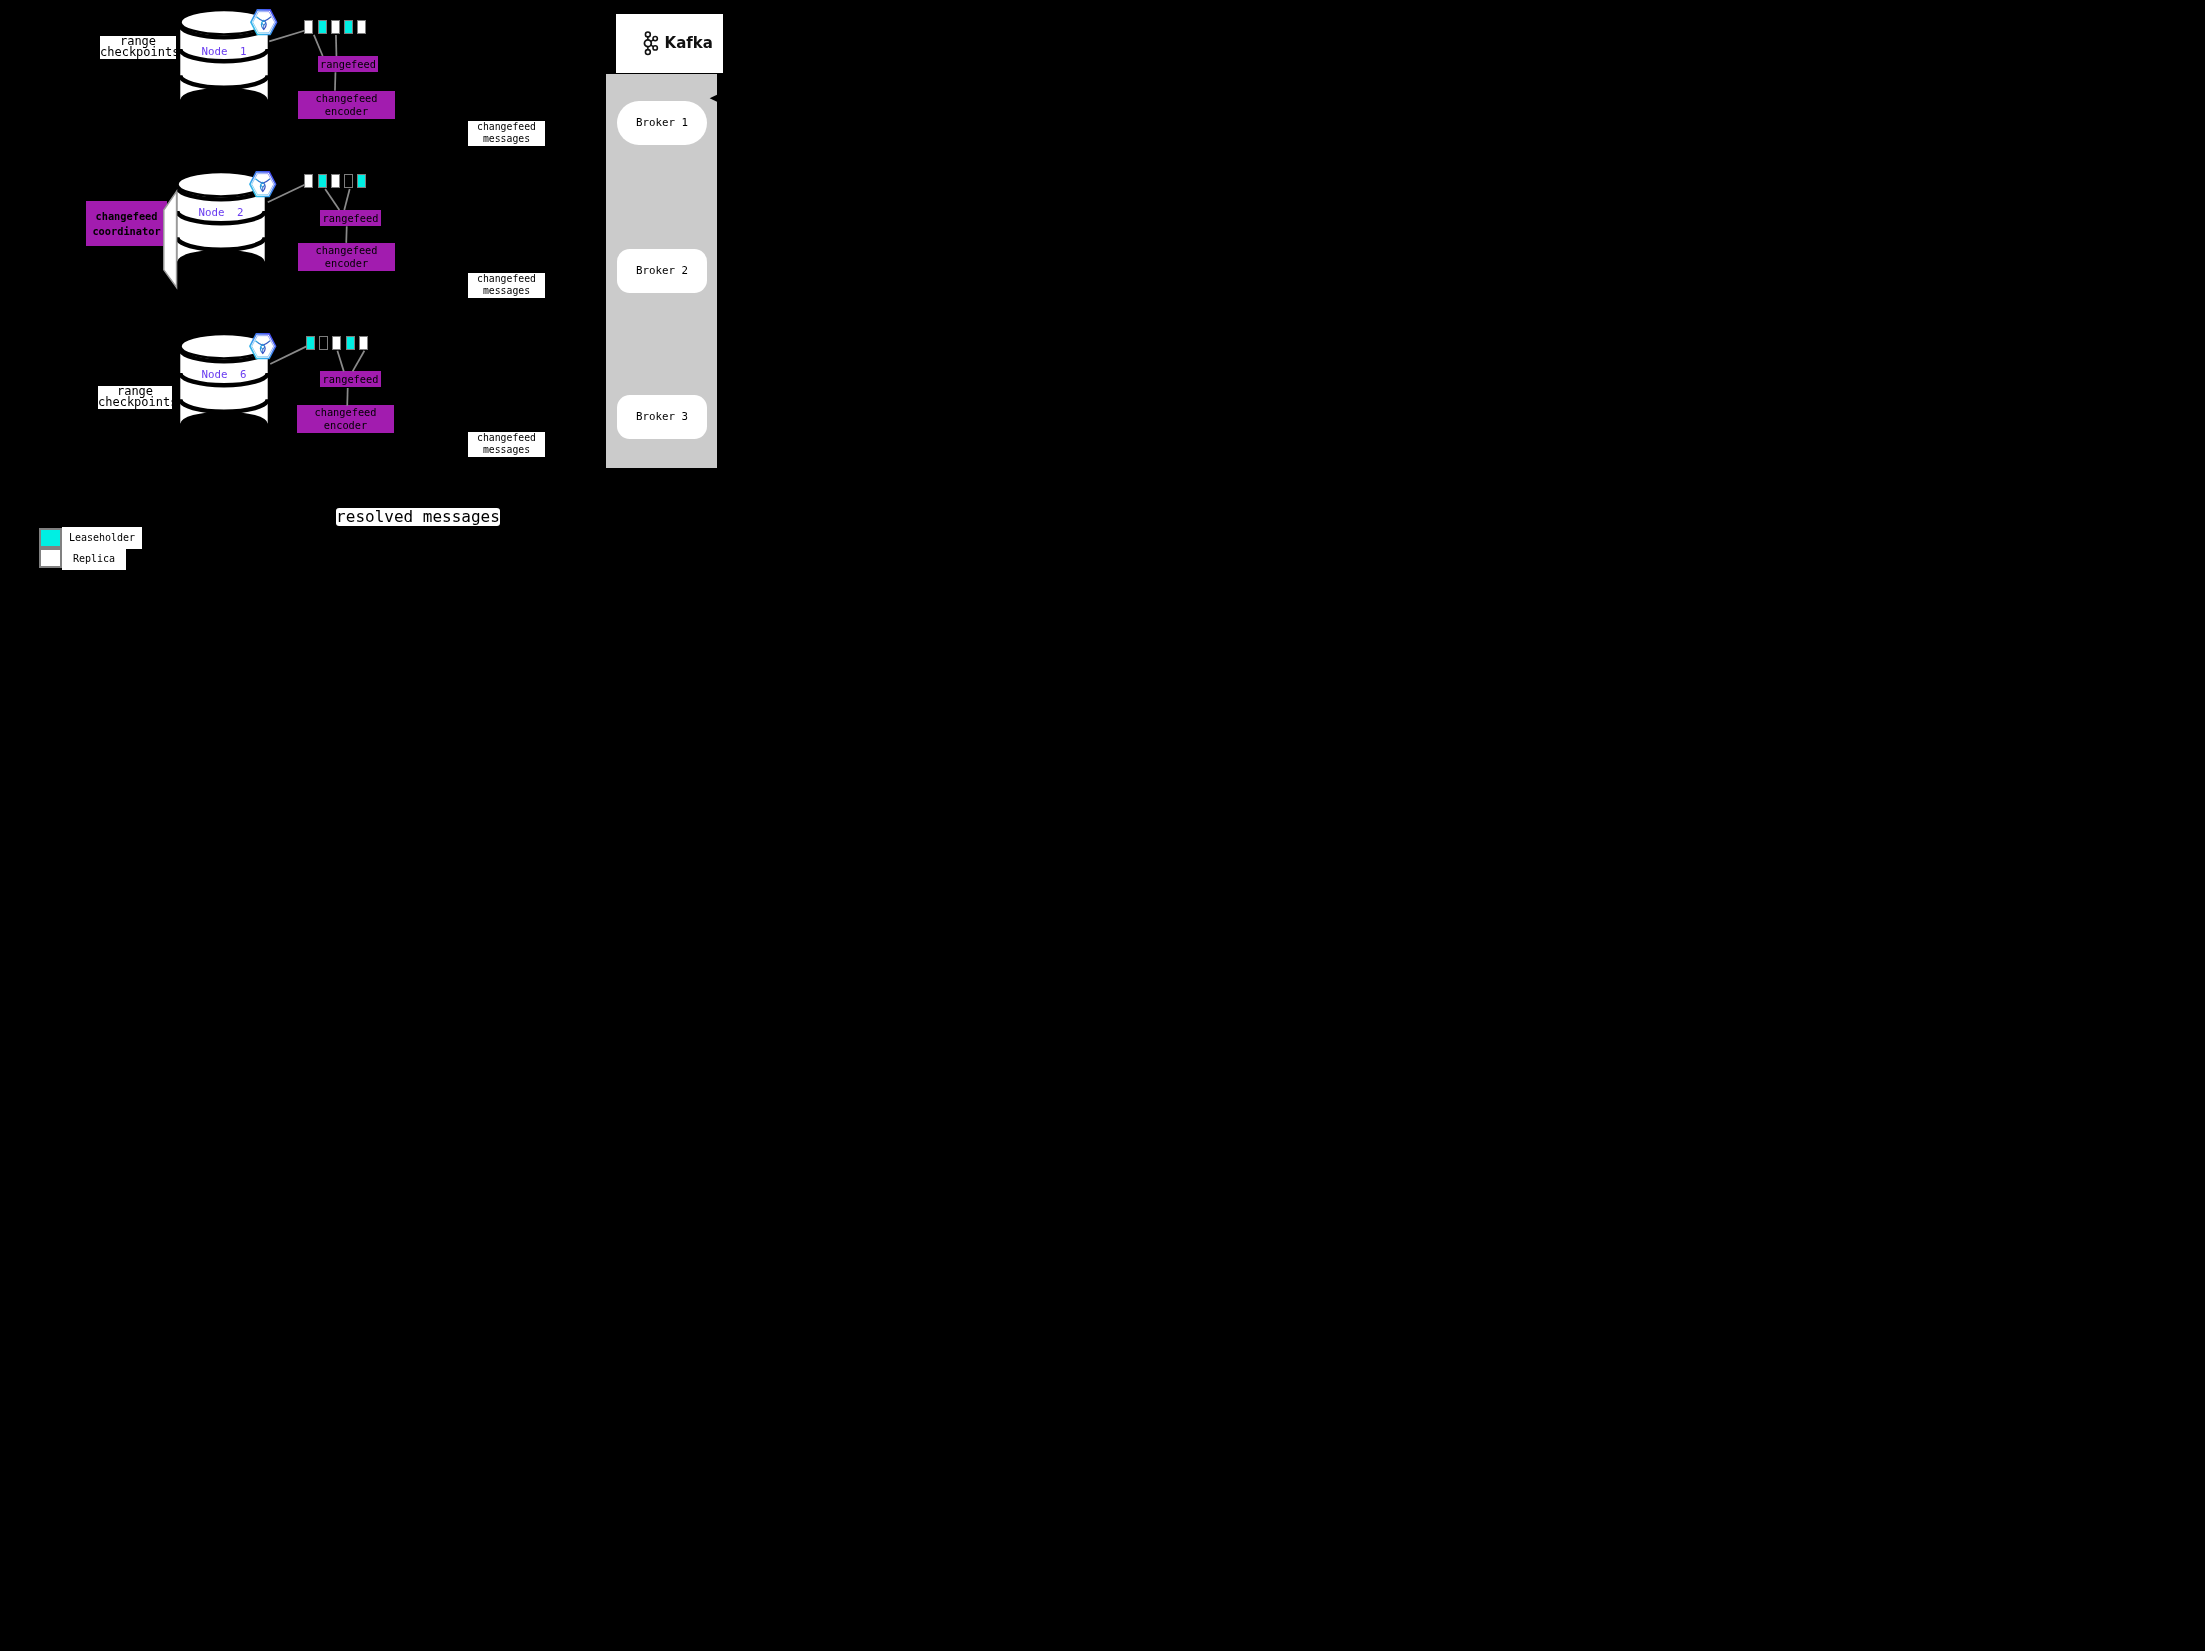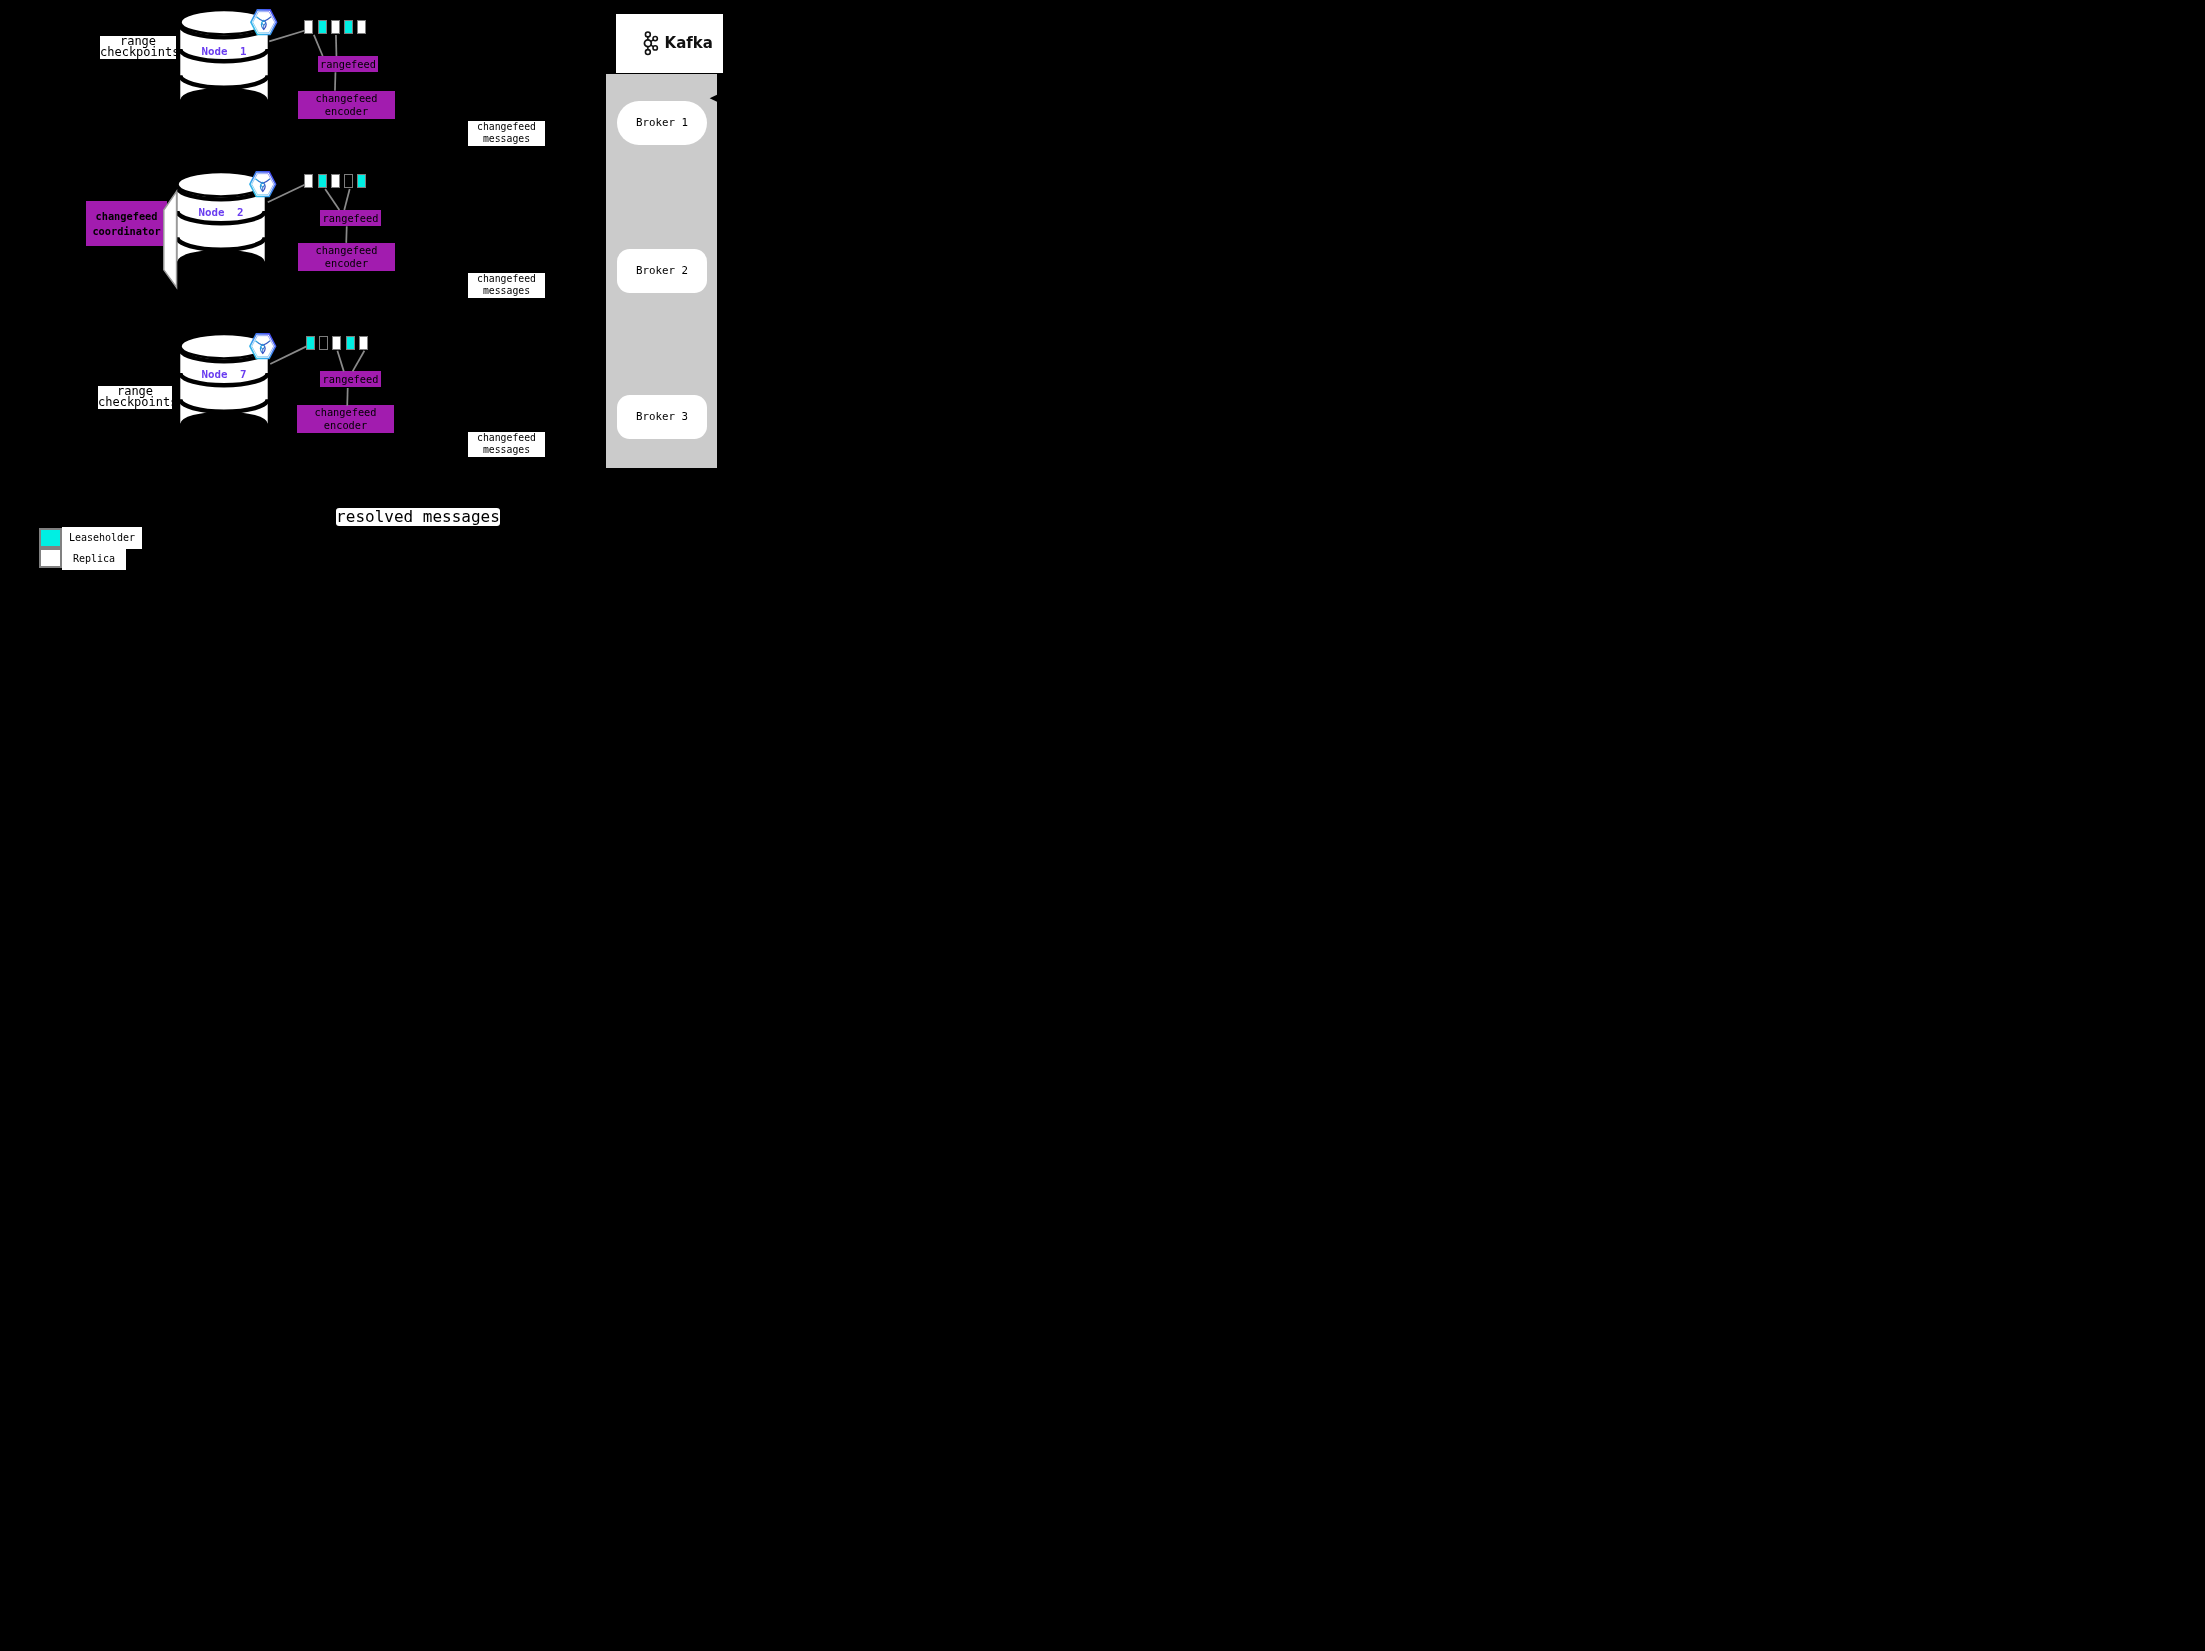--- a/index.html
+++ b/index.html
@@ -2,21 +2,21 @@
 <html style="font-size:7.8px"><head>
 <meta charset="utf-8">
 <style>
   html,body{margin:0;padding:0;background:#000;}
   #canvas{position:relative;width:769px;height:576px;background:#000;overflow:hidden;
           font-family:"DejaVu Sans Mono","Liberation Mono",monospace;}
   .abs{position:absolute;}
   .whitebox{background:#fff;color:#000;text-align:center;}
   .graybox{background:#a21caf;color:#000;text-align:center;}
   .multiline{white-space:pre-line;}
-  .node-title{font-weight:bold;font-size:10.8px;color:#6A3DF0;text-align:center;word-spacing:0.55em;z-index:4;}
+  .node-title{font-weight:normal;font-size:10.8px;color:#6A3DF0;text-align:center;word-spacing:0.55em;z-index:4;}
   .cylinder-svg{z-index:2;}
   .badge{z-index:5;}
   .square{position:absolute;width:9.3px;height:14.2px;border:1.5px solid #7d7d7d;box-sizing:border-box;z-index:3;}
   .rangefeed{width:60px;height:16px;line-height:16px;font-size:10.3px;z-index:3;}
   .encoder{width:97px;height:27.5px;font-size:10.3px;line-height:13.2px;padding-top:0.5px;z-index:3;}
   .messages{width:77px;height:24.5px;font-size:9.8px;line-height:12.3px;z-index:3;}
   .checkpoints{width:76px;height:22.6px;font-size:12px;line-height:11.3px;z-index:3;}
   .coordinator{width:81px;height:45px;font-size:10.3px;line-height:14.7px;font-weight:bold;
                display:flex;align-items:center;justify-content:center;z-index:3;}
   .pill{width:164px;height:17.6px;line-height:17.6px;font-size:16px;border-radius:3px;z-index:3;}
@@ -138,21 +138,21 @@
   <div class="abs whitebox checkpoints multiline" style="left:98px;top:386px;width:74px;">range
 checkpoints</div>
 
   <svg class="abs cylinder-svg" style="left:179px;top:331px;" width="90" height="105" viewBox="0 0 183 215">
     <path d="M2,31 A89,25 0 0 1 181,31 L181,190 A89,25 0 0 0 2,190 Z" fill="#fff"></path>
     <ellipse cx="91.5" cy="31" rx="89" ry="25" fill="#fff" stroke="#000" stroke-width="5"></ellipse>
     <path d="M2,37 A89,25 0 0 0 181,37" stroke="#000" stroke-width="9" fill="none"></path>
     <path d="M2,86 A89,25 0 0 0 181,86" stroke="#000" stroke-width="9" fill="none"></path>
     <path d="M2,140 A89,25 0 0 0 181,140" stroke="#000" stroke-width="9" fill="none"></path>
   </svg>
-  <div class="abs node-title" style="left:179px;top:368px;width:90px;">Node 7</div>
+  <div class="abs node-title" style="left:179px;top:368px;width:90px;">Node 6</div>
   <svg class="abs badge" style="left:249px;top:332px;" width="27.5" height="28.4" viewBox="0 0 60 62">
     <polygon points="2,31 16,4 44,4 58,31 44,58 16,58" fill="#fff" stroke="url(#hexg)" stroke-width="3.5"></polygon>
     <polygon points="6,31 18.5,8 41.5,8 54,31 41.5,54 18.5,54" fill="none" stroke="url(#hexg)" stroke-width="1.2"></polygon>
     <path d="M14,19 C22,26 27,28 30,29 C33,28 38,26 46,19" stroke="url(#roachg)" stroke-width="2.6" fill="none"></path>
     <path d="M30,27 C37,31 37,41 30,47 C23,41 23,31 30,27 Z" stroke="url(#roachg)" stroke-width="2.6" fill="none"></path>
     <path d="M25,32 L30,38 L35,32 M30,38 L30,46" stroke="url(#roachg)" stroke-width="2.2" fill="none"></path>
   </svg>
 
   <div class="abs">
     <div class="square" style="left: 306px; top: 336px; background: rgb(0, 239, 227);"></div>

